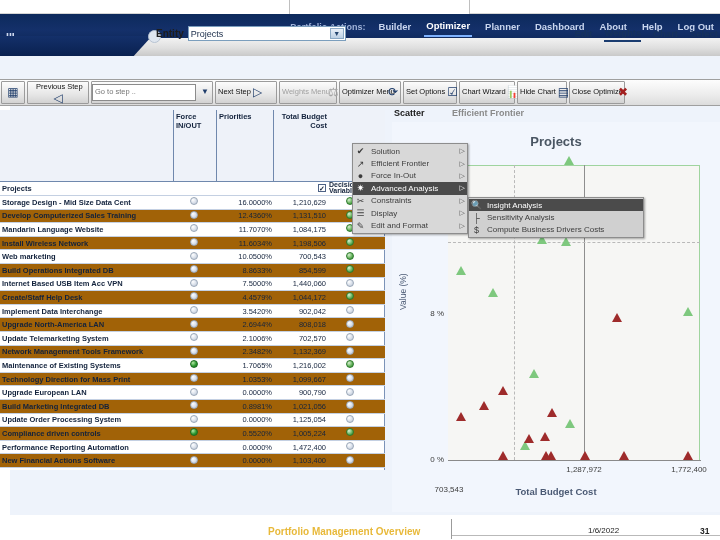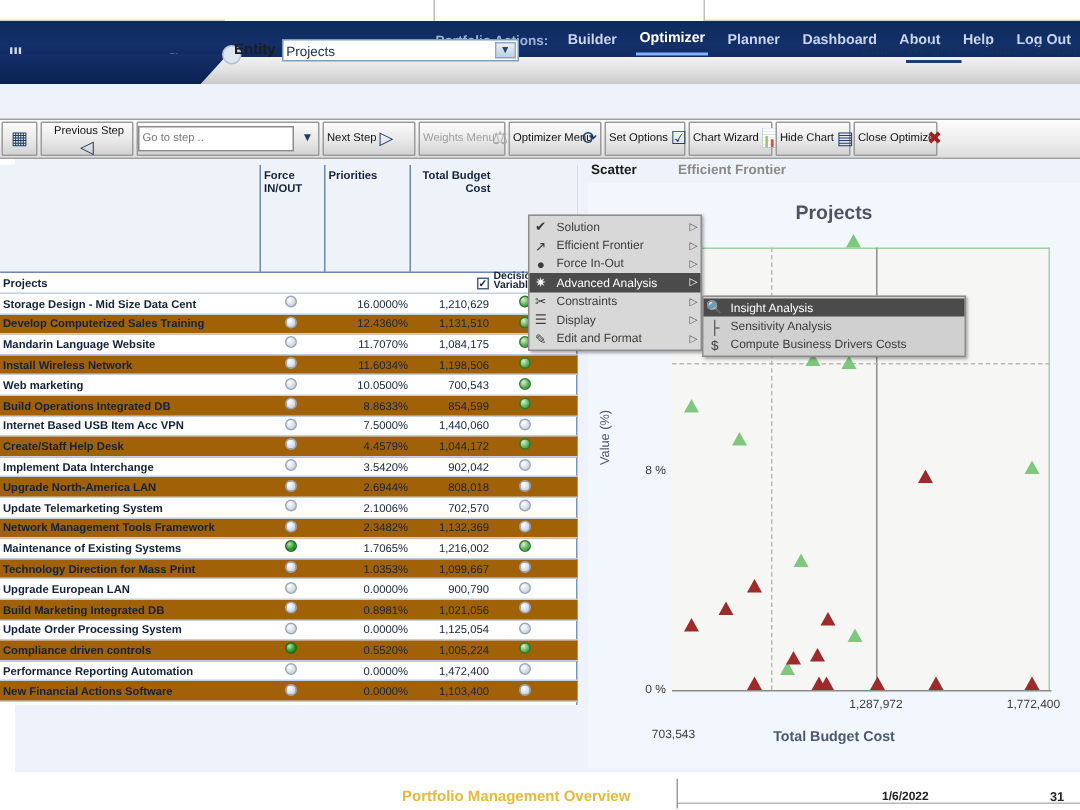--- a/index.html
+++ b/index.html
@@ -245,21 +245,21 @@
   .f-title{
     position:absolute; left:268px; top:526px; font-size:10px; color:#e8b93a; font-weight:bold;
   }
   .f-rule{
     position:absolute; left:452px; top:535px; width:268px; height:1px; background:#b9b9b9;
   }
   .f-vrule{
     position:absolute; left:451px; top:519px; width:1px; height:20px; background:#9b9b9b;
   }
   .f-date{
-    position:absolute; left:588px; top:526px; font-size:8px; color:#222; font-weight:bold;
+    position:absolute; left:588px; top:526px; font-size:8px; color:#222; font-weight:normal;
   }
   .f-page{
     position:absolute; left:700px; top:526px; font-size:8.5px; color:#222; font-weight:bold;
   }
   .left-edge-strip{
     position:absolute; left:0; top:106px; width:10px; height:410px; background:#ffffff;
   }
 </style>
 </head>
 <body>

